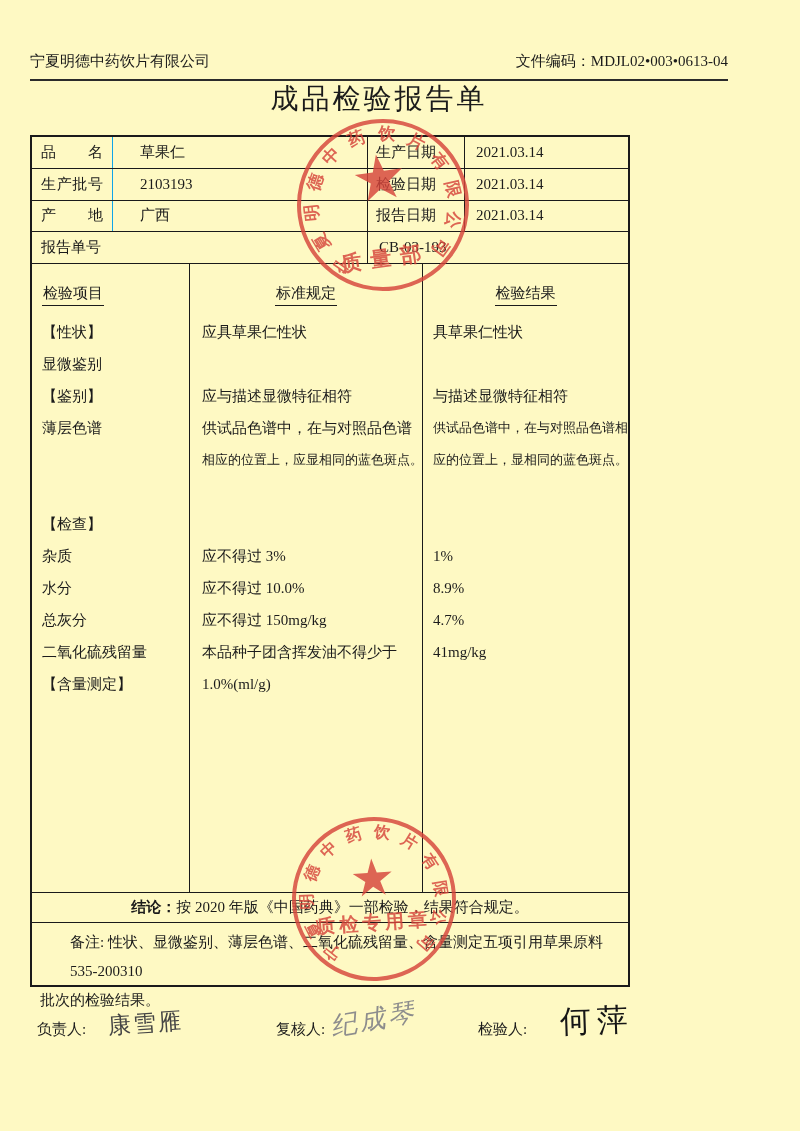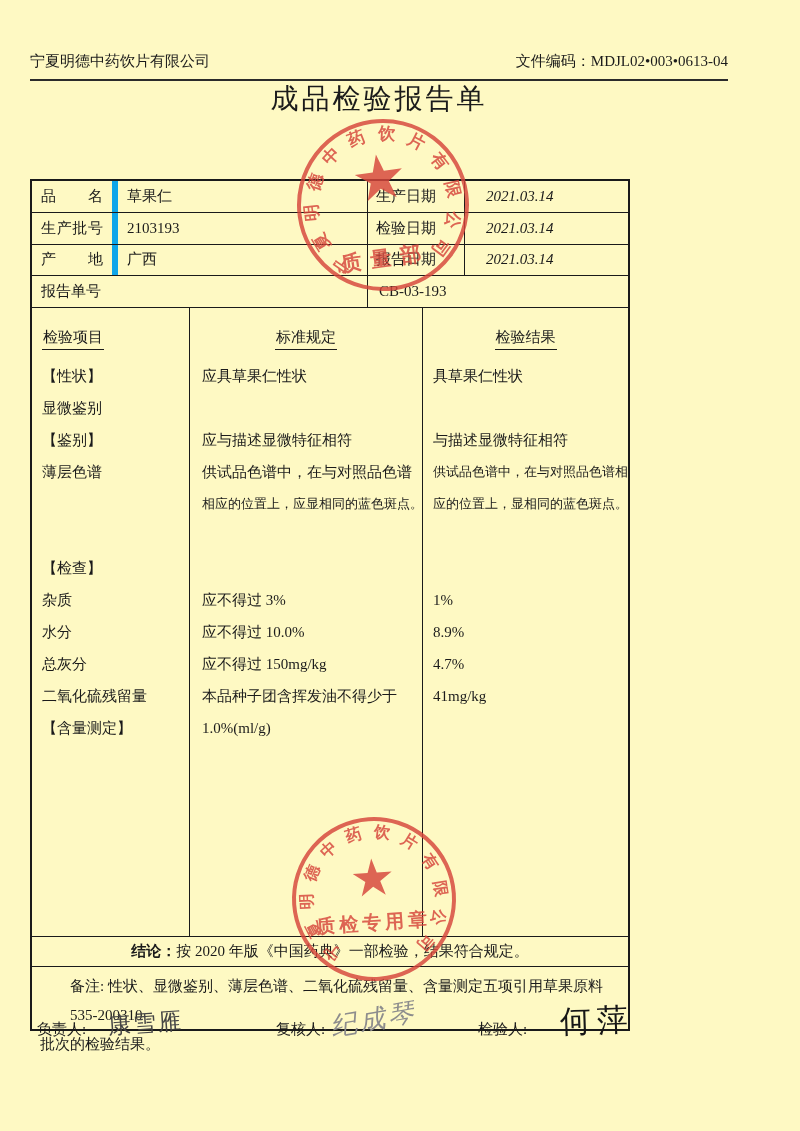--- a/index.html
+++ b/index.html
@@ -21,34 +21,33 @@
   .header-rule{position:absolute;left:30px;top:79px;width:698px;height:2px;background:#2b2b2b;}
   .doc-title{
     position:absolute;left:30px;top:80px;width:698px;
     text-align:center;font-size:28px;font-weight:normal;letter-spacing:3px;
   }
   
   .table-stack{
     position:absolute;left:30px;top:135px;width:600px;height:852px;
     border:2px solid #1a1a1a;box-sizing:border-box;
     font-size:15px;
-    margin-top:44px;
   }
   .sec{box-sizing:border-box;}
   .sec + .sec{border-top:1px solid #1a1a1a;}
   
   .info-sec{height:126px;display:flex;flex-direction:column;}
   .info-row{flex:1;display:flex;align-items:center;box-sizing:border-box;}
   .info-row + .info-row{border-top:1px solid #1a1a1a;}
   .cell{box-sizing:border-box;height:100%;display:flex;align-items:center;white-space:nowrap;}
   .ic-label1{width:80px;padding:0 9px;}
   .ic-label1 span{display:block;width:100%;text-align:justify;text-align-last:justify;}
-  .ic-value1{width:255px;border-left:6px solid #0ea5e9;padding-left:9px;}
+  .ic-value1{width:255px;border-left:1px solid #0ea5e9;padding-left:27px;}
   .ic-label2{width:97px;border-left:1px solid #1a1a1a;padding-left:8px;}
-  .ic-value2{flex:1;border-left:1px solid #1a1a1a;padding-left:21px;font-style:italic;}
+  .ic-value2{flex:1;border-left:1px solid #1a1a1a;padding-left:11px;}
   .ic-rlabel{width:335px;padding-left:9px;}
   .ic-rvalue{flex:1;border-left:1px solid #1a1a1a;padding-left:11px;}
   
   .main-sec{height:629px;display:flex;}
   .mt-col{box-sizing:border-box;height:100%;}
   .mt-col1{width:230px;}
   .mt-col2{width:233px;border-left:1px solid #1a1a1a;}
   .mt-col3{flex:1;border-left:1px solid #1a1a1a;}
   .mt-header{height:52px;display:flex;align-items:center;justify-content:center;padding-top:10px;box-sizing:border-box;}
   .mt-col1 .mt-header{justify-content:flex-start;padding-left:10px;}

